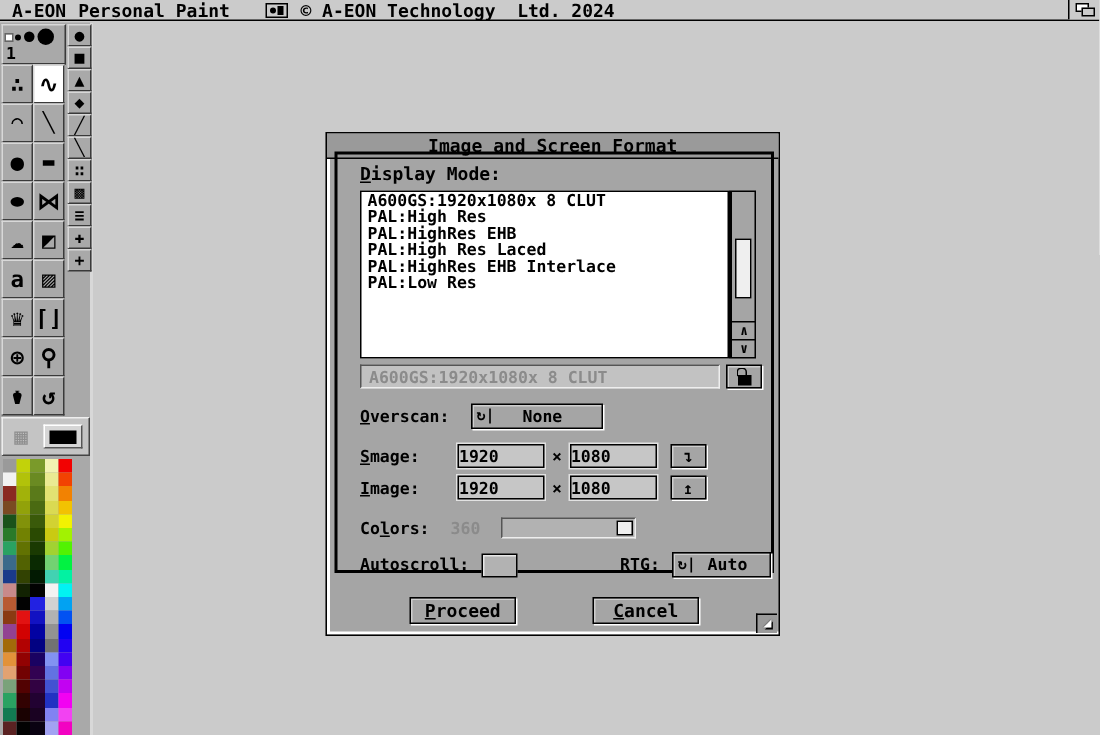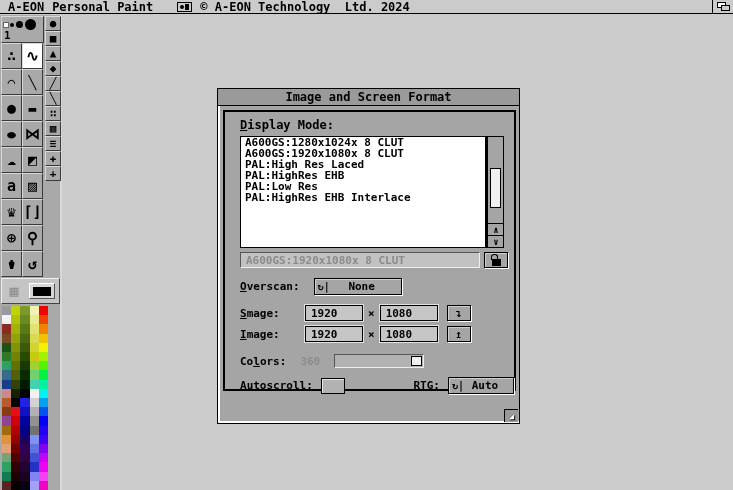--- a/index.html
+++ b/index.html
@@ -40,21 +40,21 @@
   .colorind { width:26px; height:16px; background:#d6d6d6; border:1px solid; border-color:#fff #555 #555 #fff; margin-left:3px; display:flex; align-items:center; justify-content:center; cursor:pointer; }
   .colorind .fg { width:18px; height:9px; background:#000; }
 
   
   .palette { position:absolute; left:2px; top:291px; width:46px; height:184px; display:grid; grid-template-columns:repeat(5,1fr); grid-auto-rows:1fr; }
   .sw { cursor:pointer; }
 
   
   .dialog { position:absolute; left:217px; top:88px; width:303px; height:336px; background:#a5a5a5; border:1px solid #000; box-shadow:inset 2px -2px 0 #fff; font-size:11px; }
   .dtitle { height:17px; background:#9a9a9a; border-bottom:1px solid #000; display:flex; align-items:center; justify-content:center; font-size:12px; }
-  .dcontent { position:absolute; left:5px; top:21px; width:293px; height:281px; border:2px solid #000; padding-left:15px; }
+  .dcontent { position:absolute; left:5px; top:12px; width:293px; height:281px; border:2px solid #000; padding-left:15px; }
   .lbl { white-space:pre; } .key { text-decoration:underline; text-underline-offset:1px; }
   .dm-label { margin-top:6px; font-size:12px; }
   .listwrap { margin-top:4px; width:264px; height:112px; display:flex; }
   .listbox { width:246px; height:112px; background:#fff; border:1px solid #000; overflow:hidden; }
   .lrow { height:11px; line-height:11px; font-size:11px; padding-left:4px; white-space:pre; cursor:pointer; }
   .vscroll { width:18px; height:112px; border:1px solid #000; border-left-width:2px; background:#a5a5a5; position:relative; }
   .vthumb { position:absolute; left:2px; top:31px; width:11px; height:40px; background:#efefef; border:1px solid #000; cursor:grab; }
   .varrows { position:absolute; left:0; bottom:0; width:16px; }
   .varrow { height:12px; border-top:1px solid #000; display:flex; align-items:center; justify-content:center; font-size:9px; cursor:pointer; }
   .ghostrow { margin-top:4px; display:flex; align-items:center; }
@@ -63,21 +63,21 @@
   .lockico { position:relative; width:9px; height:7px; background:#000; margin-top:4px; }
   .lockico:before { content:""; position:absolute; left:-1px; top:-5px; width:5px; height:5px; border:1.5px solid #000; border-bottom:none; border-radius:3px 3px 0 0; }
   .row { display:flex; align-items:center; }
   .btn { background:#a5a5a5; border:1px solid #000; box-shadow:1px 1px 0 #fff, inset 1px 1px 0 #cfcfcf; display:flex; align-items:center; justify-content:center; cursor:pointer; font-size:11px; }
   .cyclebtn { height:17px; justify-content:flex-start; }
   .cyc { font-size:10px; padding:0 3px; white-space:pre; }
   .cyclelabel { flex:1; text-align:center; padding-right:10px; }
   .r-overscan { margin-top:10px; } .r-overscan .cyclebtn { width:88px; margin-left:14px; }
   .r-screen { margin-top:10px; } .r-image { margin-top:5px; }
   .sizelbl { width:57px; }
-  .numfield { width:58px; height:16px; background:#c6c6c6; border:1px solid #000; box-shadow:0 0 0 1px #e2e2e2; color:#000; font:inherit; font-size:11px; padding-left:5px; margin-left:8px; }
+  .numfield { width:58px; height:16px; background:#c6c6c6; border:1px solid #000; box-shadow:0 0 0 1px #e2e2e2; color:#000; font:inherit; font-size:11px; margin-left:8px; }
   .xsep { margin:0 5px; }
   .arrbtn { width:24px; height:16px; margin-left:9px; font-size:11px; }
   .r-colors { margin-top:12px; }
   .disval { color:#8b8b8b; margin-left:14px; }
   .slider { width:90px; height:14px; margin-left:14px; background:#b2b2b2; border:1px solid; border-color:#555 #eee #eee #555; position:relative; cursor:pointer; }
   .knob { position:absolute; right:1px; top:1px; width:11px; height:10px; background:#efefef; border:1px solid #000; }
   .r-autos { margin-top:9px; }
   .checkbox { width:28px; height:16px; margin-left:8px; background:#b2b2b2; border:1px solid #000; box-shadow:inset 1px 1px 0 #e6e6e6; cursor:pointer; }
   .rtglbl { margin-left:46px;padding-left:22px; }
   .r-autos .cyclebtn { width:76px; margin-left:8px; }
@@ -318,26 +318,26 @@
   </div>
 
   <div class="dialog" data-name="image-screen-format-dialog">
     <div class="dtitle" data-name="dialog-title">Image and Screen Format</div>
 
     <div class="dcontent" data-name="dialog-content">
       <div class="dm-label lbl" data-name="display-mode-label"><span class="key">D</span><span>isplay Mode:</span></div>
 
       <div class="listwrap" data-name="display-mode-listbox">
         <div class="listbox" data-name="display-mode-list">
-            <div class="lrow" data-name="display-mode-option">A600GS:1280x1024x 8 CLUT</div>
             <div class="lrow" data-name="display-mode-option">A600GS:1920x1080x 8 CLUT</div>
+            <div class="lrow" data-name="display-mode-option">PAL:High Res</div>
+            <div class="lrow" data-name="display-mode-option">PAL:HighRes EHB</div>
             <div class="lrow" data-name="display-mode-option">PAL:High Res Laced</div>
-            <div class="lrow" data-name="display-mode-option">PAL:HighRes EHB</div>
+            <div class="lrow" data-name="display-mode-option">PAL:HighRes EHB Interlace</div>
             <div class="lrow" data-name="display-mode-option">PAL:Low Res</div>
-            <div class="lrow" data-name="display-mode-option">PAL:HighRes EHB Interlace</div>
           </div>
         <div class="vscroll" data-name="list-scrollbar">
           <div class="vthumb" data-name="scrollbar-thumb"></div>
           <div class="varrows" data-name="scroll-arrows">
             <div class="varrow" data-name="scroll-up-button">
                 <span data-name="scroll-up-icon">∧</span>
               </div>
             <div class="varrow" data-name="scroll-down-button">
                 <span data-name="scroll-down-icon">∨</span>
               </div>
@@ -392,19 +392,27 @@
         <span class="lbl" data-name="autoscroll-label"><span class="key">A</span><span>utoscroll:</span></span>
         <span class="checkbox" data-name="autoscroll-checkbox"></span>
         <span class="lbl rtglbl" data-name="rtg-label"><span class="key">R</span><span>TG:</span></span>
         <span class="btn cyclebtn" data-name="rtg-cycle-button">
           <span class="cyc" data-name="cycle-icon">↻|</span>
           <span class="cyclelabel" data-name="rtg-value">Auto</span>
         </span>
       </div>
     </div>
 
+    <div class="btnrow" data-name="dialog-buttons-row">
+      <span class="btn pushbtn proceed" data-name="proceed-button">
+          <span><span class="key">P</span><span>roceed</span></span>
+        </span>
+      <span class="btn pushbtn cancel" data-name="cancel-button">
+          <span><span class="key">C</span><span>ancel</span></span>
+        </span>
+    </div>
 
     <div class="resize" data-name="dialog-resize-gadget">
         <span class="tri" data-name="resize-icon">◢</span>
       </div>
   </div>
 
 </div>
 
 </body></html>

